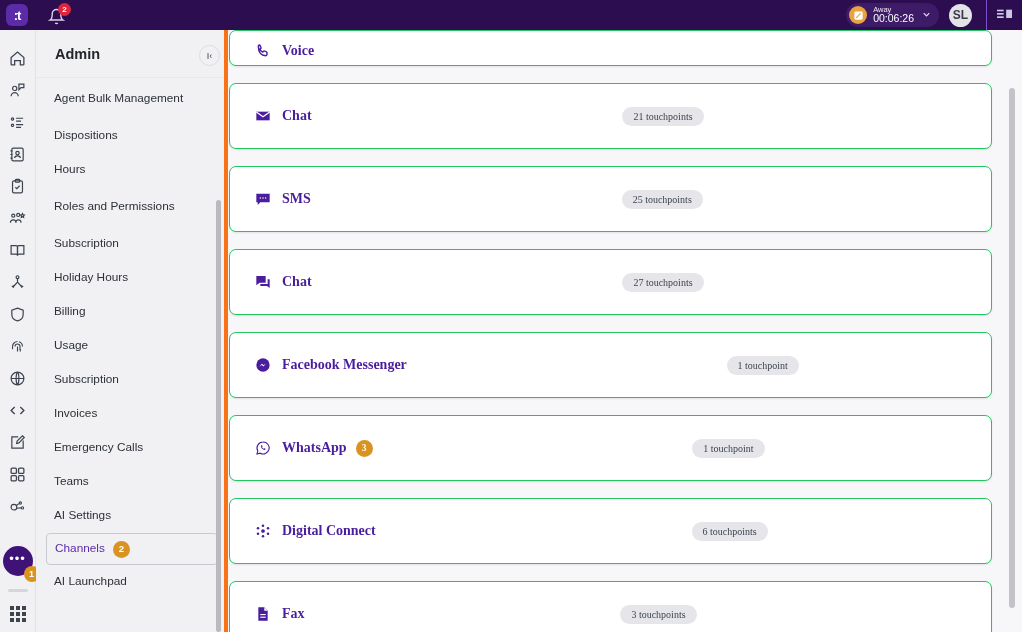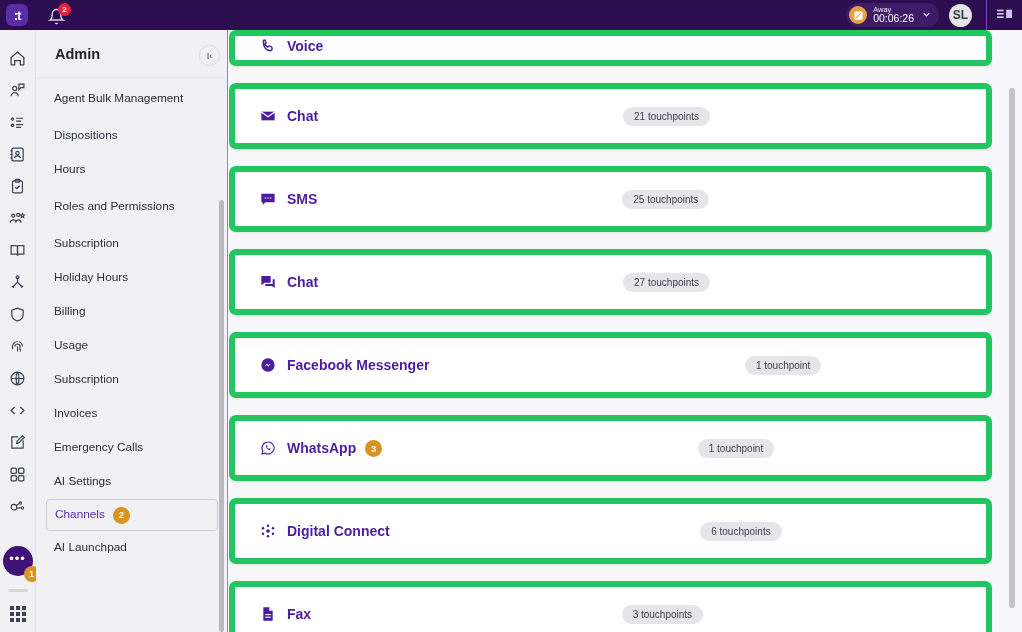--- a/index.html
+++ b/index.html
@@ -85,21 +85,21 @@
     background: #d99320; color: #fff; font-size: 9px; font-weight: bold;
     display: flex; align-items: center; justify-content: center;
   }
   .rail-divider { width: 20px; height: 3px; background: #d5d5da; border-radius: 2px; margin: 9px 0 14px; }
   .rail-grid { margin-bottom: 10px; display: grid; grid-template-columns: repeat(3,4px); grid-gap: 2px; }
   .rail-grid i { width: 4px; height: 4px; background: #3d4450; display: block; }
 
   
   .sidebar {
     position: absolute; left: 36px; top: 30px; width: 192px; height: 602px;
-    background: #f1f1f4; border-right: 1px solid #f97316;
+    background: #f1f1f4; border-right: 4px solid #f97316;
   }
   .sidebar-head {
     height: 48px; display: flex; align-items: center;
     padding-left: 19px; background: #f1f1f4;
     border-bottom: 1px solid #e8e8ed;
   }
   .sidebar-title { font-size: 14.5px; font-weight: bold; color: #22252b; }
   .collapse-btn {
     position: absolute; left: 199px; top: 45px;
     width: 21px; height: 21px; border-radius: 50%;
@@ -134,25 +134,26 @@
     background: #b9b9bf; border-radius: 3px;
   }
 
   
   .main {
     position: absolute; left: 229px; top: 30px; right: 0; height: 602px;
     background: #f7f7f9; overflow: hidden;
   }
   .cards { padding: 0 30px 0 0; }
   .card {
-    background: #fff; border: 6px solid #22c55e;
+    background: #fff; border: 1px solid #22c55e;
     border-radius: 7px; box-shadow: 0 1px 2px rgba(0,0,0,.09);
     height: 66px; margin-bottom: 17px;
     display: flex; align-items: center; padding-left: 25px;
     width: 763px;
+    font-family: Liberation Serif, serif;
   }
   .card.partial { height: 36px; margin-bottom: 17px; align-items: flex-end; padding-bottom: 6px; }
   .card-icon { width: 18px; display: flex; align-items: center; color: #4a1d9e; flex: 0 0 auto; }
   .card-label {
     margin-left: 9px; font-size: 14px; font-weight: bold; color: #4a1d9e;
     white-space: nowrap;
   }
   .card-badge {
     width: 17px; height: 17px; border-radius: 50%;
     background: #d99320; color: #fff; font-size: 9.5px; font-weight: bold;
@@ -369,20 +370,23 @@
       <div class="nav-item">
         <span>Subscription</span>
       </div>
       <div class="nav-item">
         <span>Invoices</span>
       </div>
       <div class="nav-item">
         <span>Emergency Calls</span>
       </div>
       <div class="nav-item">
+        <span>Teams</span>
+      </div>
+      <div class="nav-item">
         <span>AI Settings</span>
       </div>
       <div class="nav-item active">
         <span>Channels</span>
         <span class="nav-badge">2</span>
       </div>
       <div class="nav-item">
         <span>AI Launchpad</span>
       </div>
     </div>

